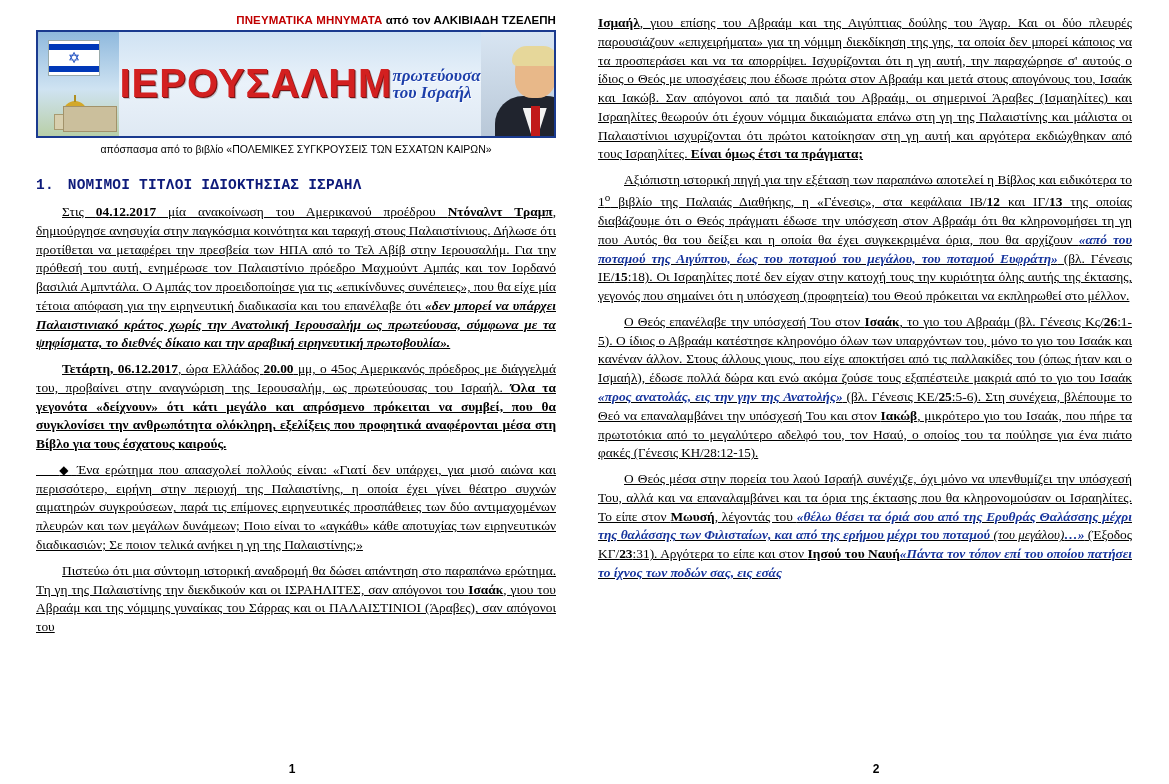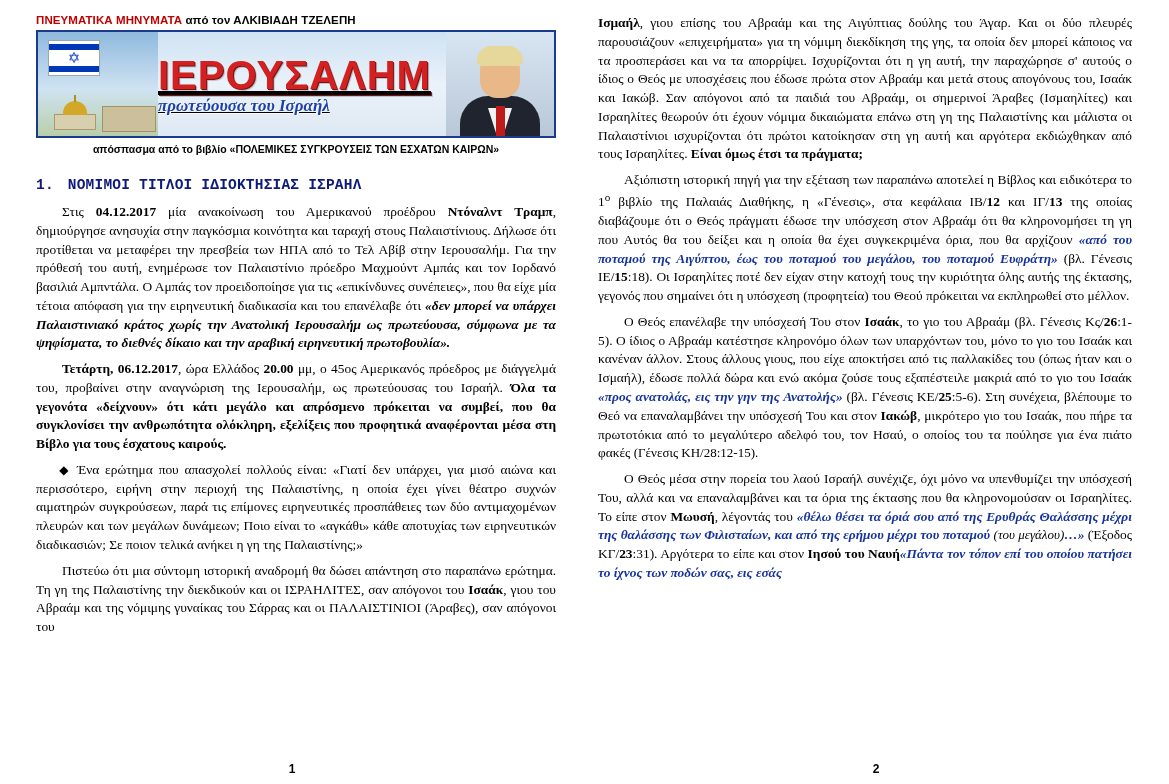--- a/index.html
+++ b/index.html
@@ -22,21 +22,21 @@
   .col {
     position: relative;
     width: 584px;
     height: 784px;
     padding: 14px 28px 30px 36px;
   }
   .col.right { padding: 14px 36px 30px 14px; }
 
   
   .masthead-top {
-    text-align: left;
+    text-align: right;
     font-family: "Liberation Sans", sans-serif;
     font-size: 11.5px;
     margin-bottom: 4px;
     letter-spacing: .1px;
   }
   .masthead-top .red {
     color: #c00000;
     font-weight: bold;
   }
   .masthead-top .blk {
@@ -87,23 +87,23 @@
   .dome .spire { position: absolute; bottom: 28px; left: 20px; width: 2px; height: 7px; background: #b08e20; }
   .wall {
     position: absolute; right: 2px; bottom: 4px; width: 54px; height: 26px;
     background: #cbbf9c; border: 1px solid #a2926a;
   }
   .banner-center {
     flex: 1;
     position: relative;
     background: linear-gradient(to bottom,#cfe2f3 0%, #eaf2fa 50%, #dfe9f3 100%);
     display: flex;
-    flex-direction: column;
+    flex-direction: row;
+    align-items: center;
     justify-content: center;
-    text-decoration: underline;
   }
   .title-main {
     font-family: "Liberation Sans", sans-serif;
     font-weight: bold;
     font-size: 40px;
     color: #d32020;
     letter-spacing: 1px;
     text-shadow: 1px 1px 0 #7b1212, 2px 2px 0 rgba(0,0,0,.18);
     line-height: 1;
     margin-bottom: 2px;
@@ -145,41 +145,42 @@
     background: #e8b889; border-radius: 20px 20px 17px 17px;
   }
   .portrait .hair {
     position: absolute; top: 8px; left: 23px; width: 46px; height: 20px;
     background: #e6d79a; border-radius: 22px 22px 8px 8px;
   }
   .caption {
     text-align: center;
     font-family: "Liberation Sans", sans-serif;
     font-size: 10.5px;
-    font-weight: bold;
+    font-weight: normal;
     margin-top: 5px;
   }
 
   
   h2.section-title {
     font-family: Liberation Mono, monospace;
     font-size: 14.5px;
     font-weight: bold;
     color: #0d1a7a;
     margin: 22px 0 10px 0;
     letter-spacing: .2px;
   }
   h2.section-title .num { margin-right: 14px; }
   p {
     margin: 0 0 7px 0;
     text-align: justify;
     font-size: 13.4px;
     line-height: 1.40;
     text-indent: 26px;
     hyphens: auto;
+    text-decoration: underline;
   }
   p.noindent { text-indent: 0; }
   .b { font-weight: bold; }
   .i { font-style: italic; margin-top: 24px; }
   .bi { font-weight: bold; font-style: italic; }
   .blue-bi { color: #15339c; font-weight: bold; font-style: italic; }
   .small { font-size: 13px; }
   .diamond { font-size: 12px; }
 
   .page-num {

